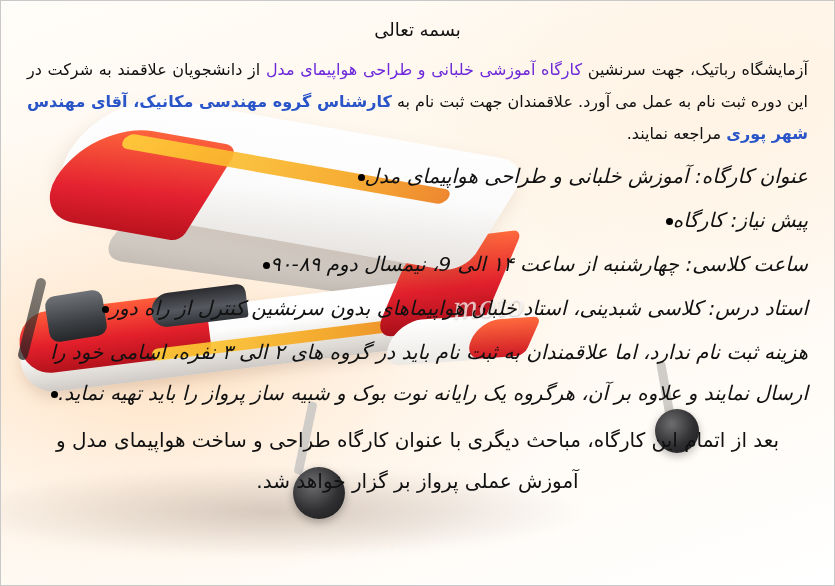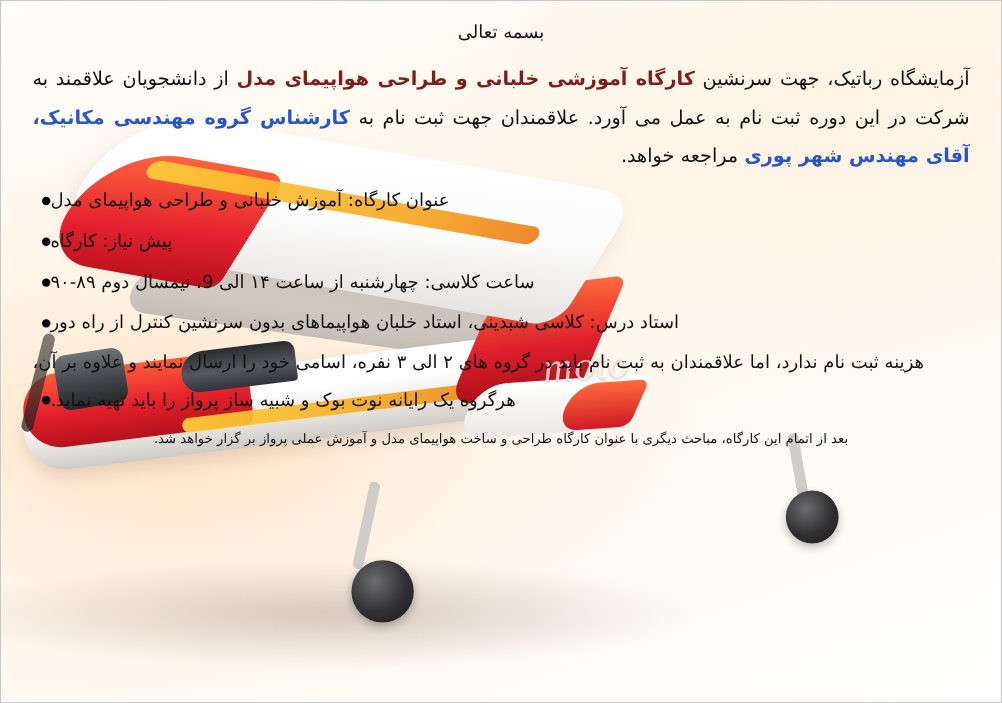--- a/index.html
+++ b/index.html
@@ -227,65 +227,66 @@
     z-index: 2;
     padding: 16px 26px 10px 26px;
     color: #111111;
     font-size: 15.5px;
     line-height: 1.95;
     text-align: justify;
   }
 
   .bismillah {
     text-align: center;
-    font-size: 15px;
+    font-size: 18px;
     color: #111111;
     margin-bottom: 12px;
     line-height: 1.4;
   }
 
   .para {
     margin: 0 0 6px 0;
     font-size: 16px;
     line-height: 2.0;
   }
 
-  .hl-red   { color: #7f1d1d; font-weight: bold; }
+  .hl-red   { color: #6d28d9; font-weight: normal; }
   .hl-blue  { color: #2a55c8; font-weight: bold; }
   .hl-plain { color: #111111; }
 
   ul.bullets {
     list-style: none;
     margin: 6px 0 6px 0;
     padding: 0;
   }
   ul.bullets li {
     position: relative;
     margin: 0 0 3px 0;
     padding-right: 0;
-    text-align: left;
-    font-size: 15px;
+    text-align: right;
+    font-size: 20px;
     line-height: 2.05;
+    font-style: italic;
   }
   ul.bullets li .dot {
     display: inline-block;
     width: 7px;
     height: 7px;
     background: #000000;
     border-radius: 50%;
     vertical-align: middle;
     margin-left: 8px;
     margin-right: 0;
   }
   .li-wrap { display: inline; }
 
   .final-block {
     margin-top: 4px;
     text-align: center;
-    font-size: 11px;
+    font-size: 20px;
     line-height: 2.05;
   }
 </style>
 </head>
 <body>
 
 <div id="poster">
 
   <div class="bg-art">
     <div class="bg-wash"></div>
@@ -313,21 +314,21 @@
     <div class="wheel w1"></div>
     <div class="wheel w2"></div>
 
     <div class="watermark">moto</div>
   </div>
 
   <div class="content">
 
     <div class="bismillah">بسمه تعالی</div>
 
-    <p class="para"><span class="hl-plain">آزمایشگاه رباتیک، جهت سرنشین </span><span class="hl-red">کارگاه آموزشی خلبانی و طراحی هواپیمای مدل</span><span class="hl-plain"> از دانشجویان علاقمند به شرکت در این دوره ثبت نام به عمل می آورد. علاقمندان جهت ثبت نام به </span><span class="hl-blue">کارشناس گروه مهندسی مکانیک، آقای مهندس شهر پوری</span><span class="hl-plain"> مراجعه خواهد.</span></p>
+    <p class="para"><span class="hl-plain">آزمایشگاه رباتیک، جهت سرنشین </span><span class="hl-red">کارگاه آموزشی خلبانی و طراحی هواپیمای مدل</span><span class="hl-plain"> از دانشجویان علاقمند به شرکت در این دوره ثبت نام به عمل می آورد. علاقمندان جهت ثبت نام به </span><span class="hl-blue">کارشناس گروه مهندسی مکانیک، آقای مهندس شهر پوری</span><span class="hl-plain"> مراجعه نمایند.</span></p>
 
     <ul class="bullets">
       <li><span class="li-wrap">عنوان کارگاه: آموزش خلبانی و طراحی هواپیمای مدل</span><span class="dot"></span></li>
       <li><span class="li-wrap">پیش نیاز: کارگاه</span><span class="dot"></span></li>
       <li><span class="li-wrap">ساعت کلاسی: چهارشنبه از ساعت ۱۴ الی 9، نیمسال دوم ۸۹-۹۰</span><span class="dot"></span></li>
       <li><span class="li-wrap">استاد درس: کلاسی شبدینی، استاد خلبان هواپیماهای بدون سرنشین  کنترل از راه دور</span><span class="dot"></span></li>
       <li><span class="li-wrap">هزینه ثبت نام ندارد، اما علاقمندان به ثبت نام باید در گروه های  ۲ الی ۳ نفره، اسامی خود را ارسال نمایند و علاوه بر آن، هرگروه یک رایانه نوت بوک و شبیه ساز پرواز را باید تهیه نماید.</span><span class="dot"></span></li>
     </ul>
 
     <div class="final-block">بعد از اتمام این کارگاه، مباحث دیگری با عنوان کارگاه طراحی و ساخت هواپیمای مدل  و آموزش عملی پرواز بر گزار خواهد شد.</div>

